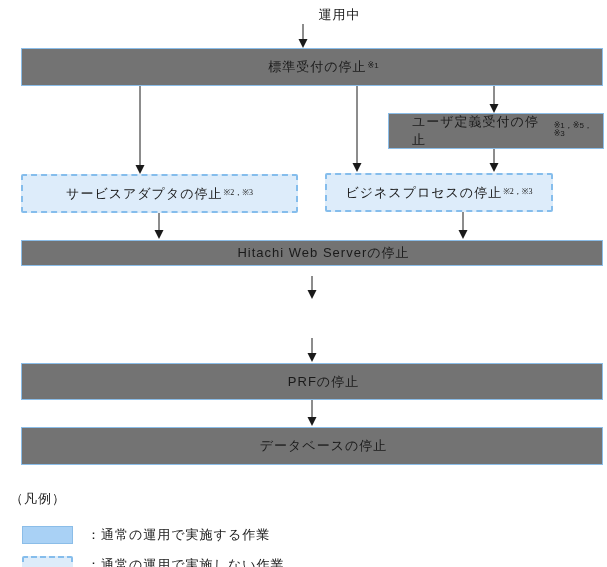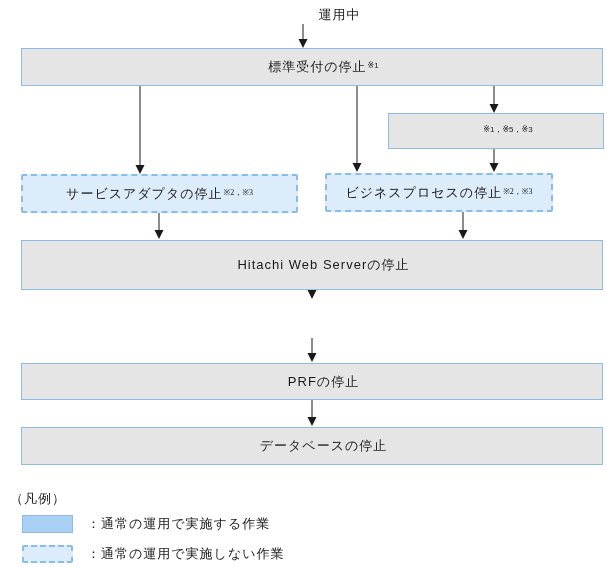--- a/index.html
+++ b/index.html
@@ -9,32 +9,32 @@
   }
   .start-label{
     position:absolute;left:0;top:6px;width:607px;text-align:center;
     font-size:13px;letter-spacing:1px;padding-left:36px;
   }
   .node{
     position:absolute;display:flex;align-items:center;justify-content:center;
     font-size:13px;letter-spacing:1px;box-sizing:border-box;
   }
   .node.solid{
-    background:#e5e5e5;border:1px solid #8bbde8;padding-left:23px;
+    background:#737373;border:1px solid #8bbde8;padding-left:23px;
   }
   .node.dashed{
     background:#ddecfa;border:2px dashed #85bdec;border-radius:2px;font-family:Liberation Serif, serif;
   }
   .node sup{
     font-size:8px;letter-spacing:0;margin-left:1px;line-height:1;transform:translateY(-1px);
   }
   .node sup:empty{display:none;}
   svg.connectors{position:absolute;left:0;top:0;pointer-events:none;}
   .legend{position:absolute;left:10px;top:490px;width:590px;}
-  .legend-title{font-size:13px;letter-spacing:1px;margin-bottom:6px;}
+  .legend-title{font-size:13px;letter-spacing:1px;margin-bottom:17px;}
   .legend-row{display:flex;align-items:center;margin:5px 0 11px 12px;height:19px;}
   .legend-swatch{width:51px;height:18px;box-sizing:border-box;margin-right:14px;flex:0 0 auto;}
   .legend-swatch.solid{background:#a9d1f5;border:1px solid #8bbde8;}
   .legend-swatch.dashed{background:#ddecfa;border:2px dashed #85bdec;border-radius:2px;}
   .legend-label{font-size:13px;letter-spacing:1px;}
 </style>
 </head>
 <body>
 
 <div class="stage">
@@ -67,34 +67,35 @@
       <polygon points="307.5,417 316.5,417 312,426"></polygon>
     </g>
   </svg>
 
   <div class="node solid" style="left:21px;top:48px;width:582px;height:38px">
     <span>標準受付の停止</span>
       <sup>※1</sup>
   </div>
 
   <div class="node solid" style="left:388px;top:113px;width:216px;height:36px">
+    <span>ユーザ定義受付の停止</span>
       <sup>※1，※5，※3</sup>
   </div>
 
   <div class="node dashed" style="left:21px;top:174px;width:277px;height:39px">
     <span>サービスアダプタの停止</span>
       <sup>※2，※3</sup>
   </div>
 
   <div class="node dashed" style="left:325px;top:173px;width:228px;height:39px">
     <span>ビジネスプロセスの停止</span>
       <sup>※2，※3</sup>
   </div>
 
-  <div class="node solid" style="left:21px;top:240px;width:582px;height:50px">
+  <div class="node solid" style="left:21px;top:240px;width:582px;height:26px">
     <span>Hitachi Web Serverの停止</span>
   </div>
 
 
   <div class="node solid" style="left:21px;top:427px;width:582px;height:38px">
     <span>データベースの停止</span>
   </div>
 
   <div class="node solid" style="left:21px;top:363px;width:582px;height:37px">
     <span>PRFの停止</span>

